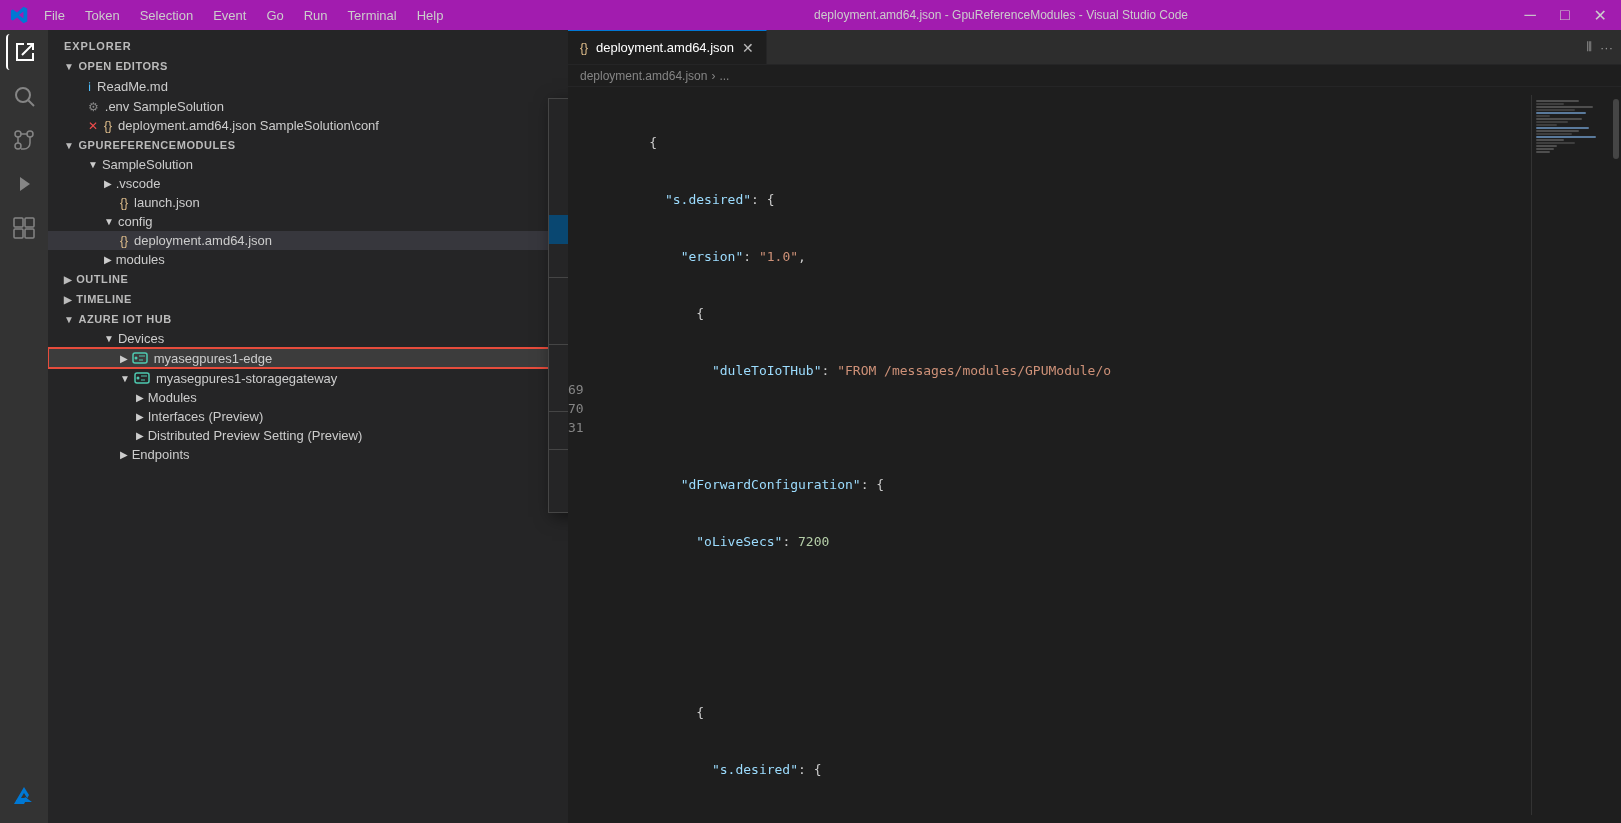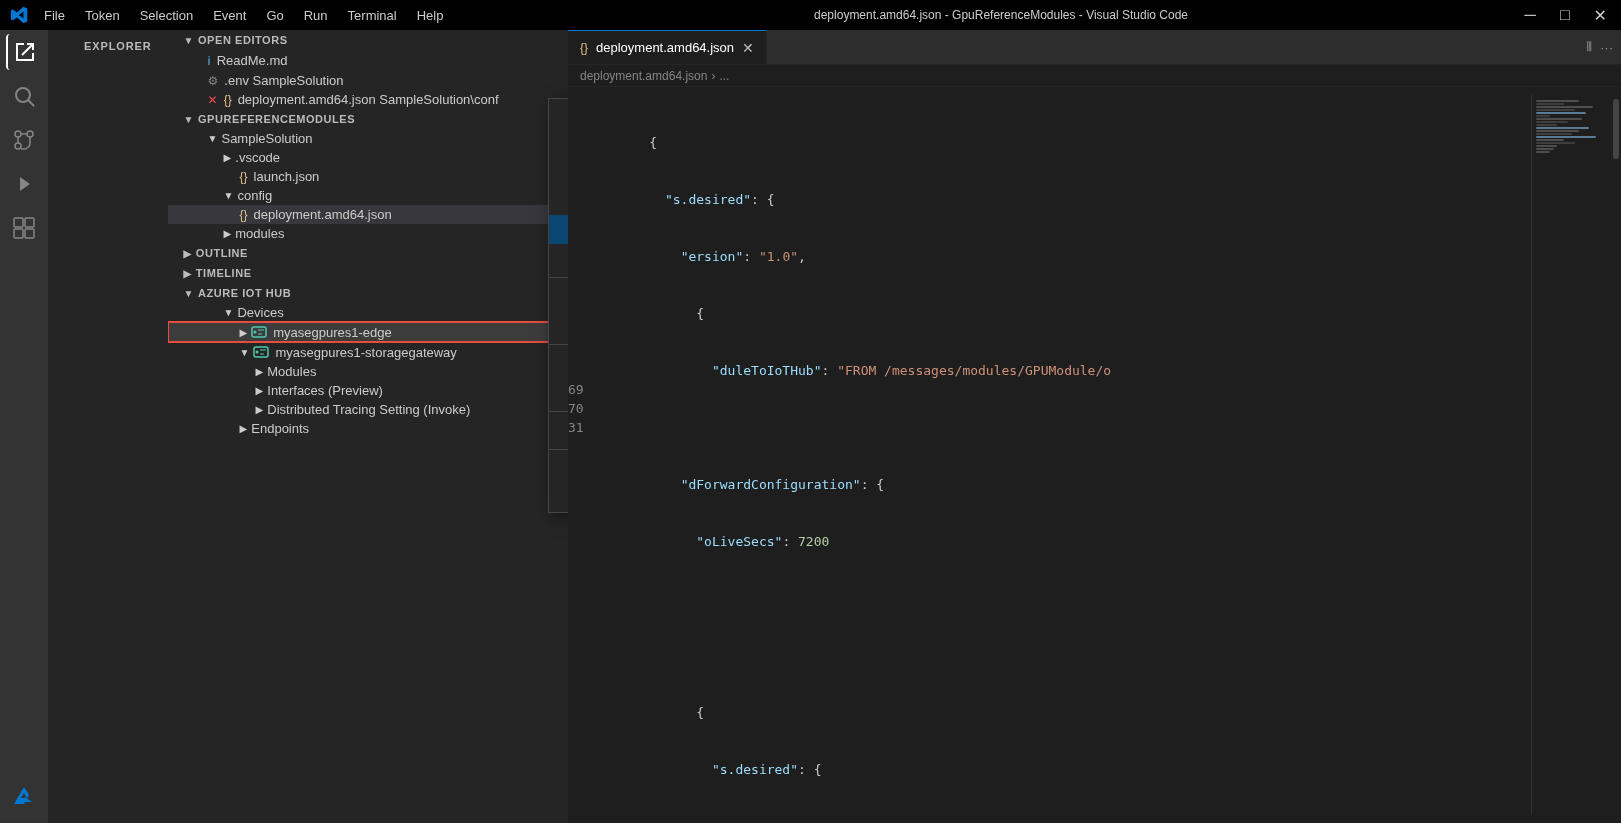--- a/index.html
+++ b/index.html
@@ -11,21 +11,21 @@
       width: 1621px;
       height: 823px;
       overflow: hidden;
       display: flex;
       flex-direction: column;
     }
 
     
     .titlebar {
       height: 30px;
-      background: #000000;
+      background: #a21caf;
       display: flex;
       align-items: center;
       justify-content: space-between;
       padding: 0 10px;
       flex-shrink: 0;
     }
     .titlebar-left {
       display: flex;
       align-items: center;
       gap: 8px;
@@ -92,24 +92,24 @@
     .activity-icon.active {
       color: #ffffff;
       border-left: 2px solid #ffffff;
     }
 
     
     .sidebar {
       width: 520px;
       background: #252526;
       display: flex;
+      flex-direction: column;
       overflow: hidden;
       flex-shrink: 0;
       position: relative;
-      padding-left: 20px;
     }
     .sidebar-header {
       padding: 10px 16px 4px;
       font-size: 11px;
       font-weight: 600;
       letter-spacing: 0.08em;
       color: #bbbbbb;
       text-transform: uppercase;
     }
     .section-title {
@@ -469,21 +469,21 @@
       <div class="tree-item indent-5">
         <span class="chevron">▶</span>
         <span>Modules</span>
       </div>
       <div class="tree-item indent-5">
         <span class="chevron">▶</span>
         <span>Interfaces (Preview)</span>
       </div>
       <div class="tree-item indent-5">
         <span class="chevron">▶</span>
-        <span>Distributed Tracing Setting (Invoke)</span>
+        <span>Distributed Preview Setting (Preview)</span>
       </div>
       <div class="tree-item indent-4">
         <span class="chevron">▶</span>
         <span>Endpoints</span>
       </div>
     </div>
 
     <div class="context-menu">
       <div class="context-menu-item">Send D2C Message to IoT Hub</div>
       <div class="context-menu-item">Send C2D Message to Device</div>

